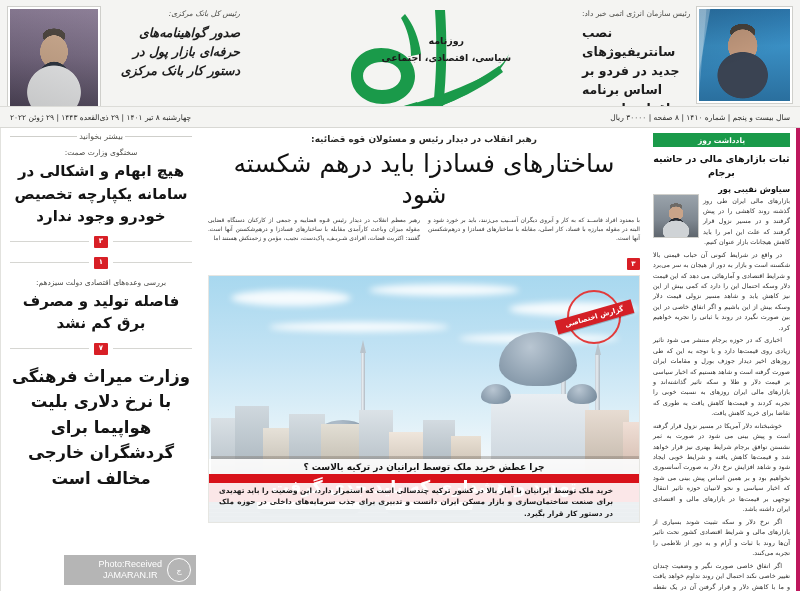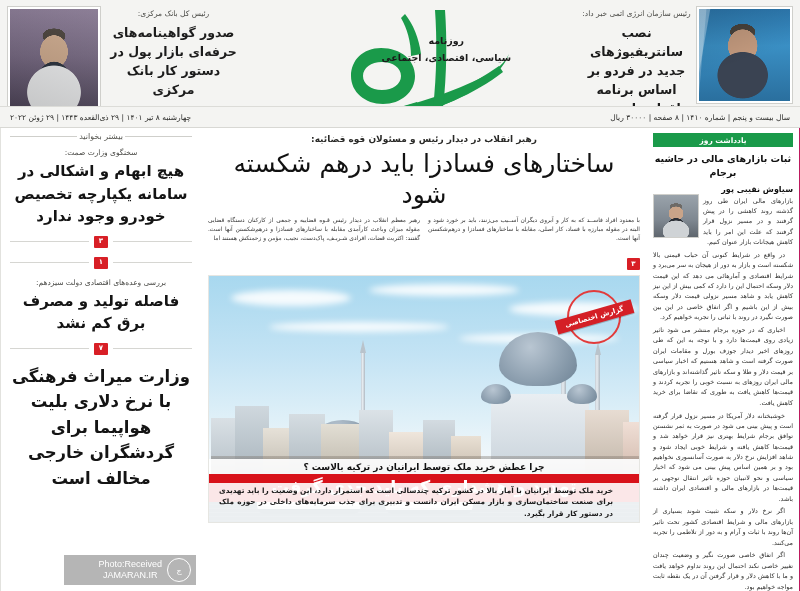--- a/index.html
+++ b/index.html
@@ -57,21 +57,21 @@
   .teaser-left .thumb::after {
     content: "";
     position: absolute;
     inset: 0;
     background:
       linear-gradient(100deg, rgba(255,255,255,.30) 0 10%, rgba(255,255,255,0) 11%),
       linear-gradient(95deg, rgba(255,255,255,.22) 0 7%, rgba(255,255,255,0) 8%);
   }
   .teaser-left .tl-text {
     flex: 1;
-    text-align: center;
+    text-align: left;
     padding-top: 2px;
   }
   .kicker {
     font-size: 7.5px;
     color: #4a4a46;
     line-height: 1.4;
     margin-bottom: 3px;
     white-space: nowrap;
   }
   .teaser-left .tl-head {
@@ -123,22 +123,23 @@
       linear-gradient(180deg, #7a6a86 0%, #6d5f79 45%, #4c4357 100%);
   }
   .teaser-right .thumb::after {
     content: "";
     position: absolute;
     inset: 0;
     background: linear-gradient(200deg, rgba(255,255,255,.14), rgba(0,0,0,.16));
   }
   .teaser-right .tr-text {
     flex: 1;
-    text-align: center;
+    text-align: right;
     padding-top: 2px;
+    font-style: italic;
   }
   .teaser-right .tr-head {
     font-size: 12.5px;
     font-weight: bold;
     line-height: 1.52;
     color: #1c1c1c;
   }
   .teaser-right .badge-wrap {
     position: absolute;
     bottom: 3px;
@@ -194,21 +195,21 @@
     flex-direction: row;
     height: 463px;
   }
 
   
   .col-note {
     width: 152px;
     flex: none;
     order: 0;
     padding: 5px 6px 12px 5px;
-    border-right: 1px solid #be185d;
+    border-right: 4px solid #be185d;
   }
   .note-head {
     background: #1a9a4a;
     color: #fff;
     text-align: center;
     font-size: 7.5px;
     font-weight: bold;
     padding: 2.5px 0;
     letter-spacing: .2px;
   }

